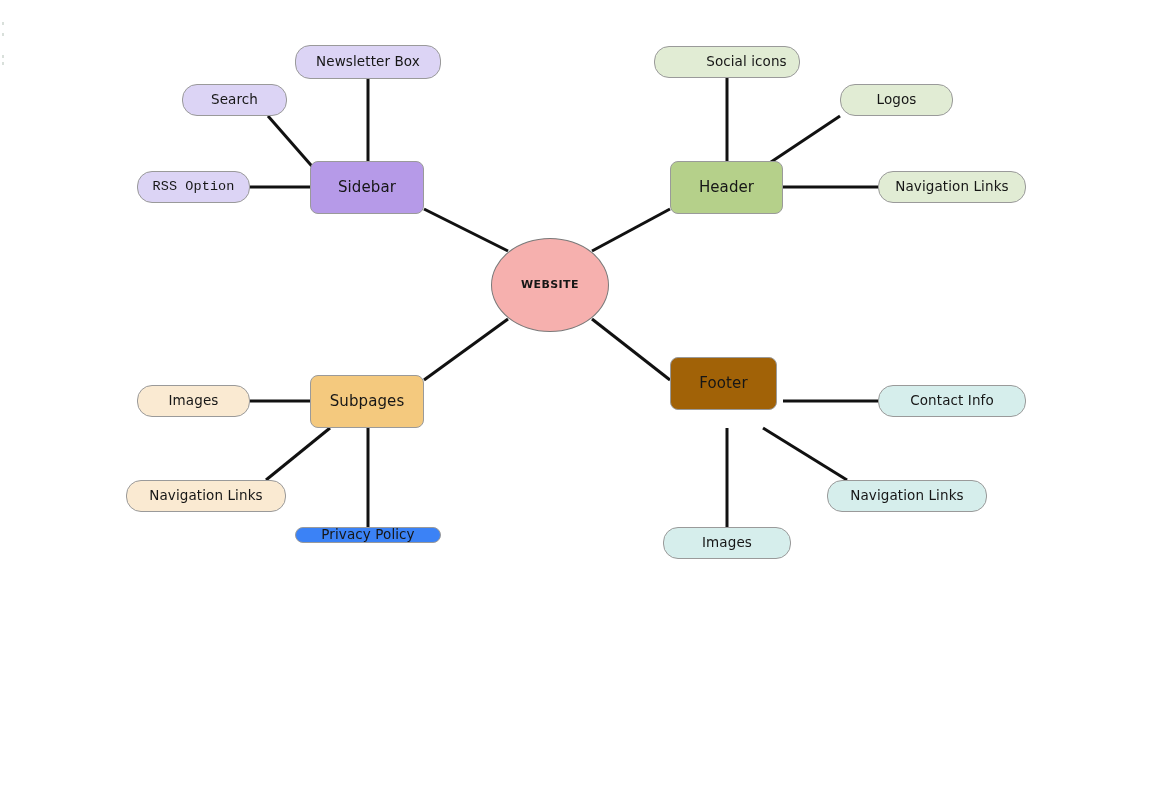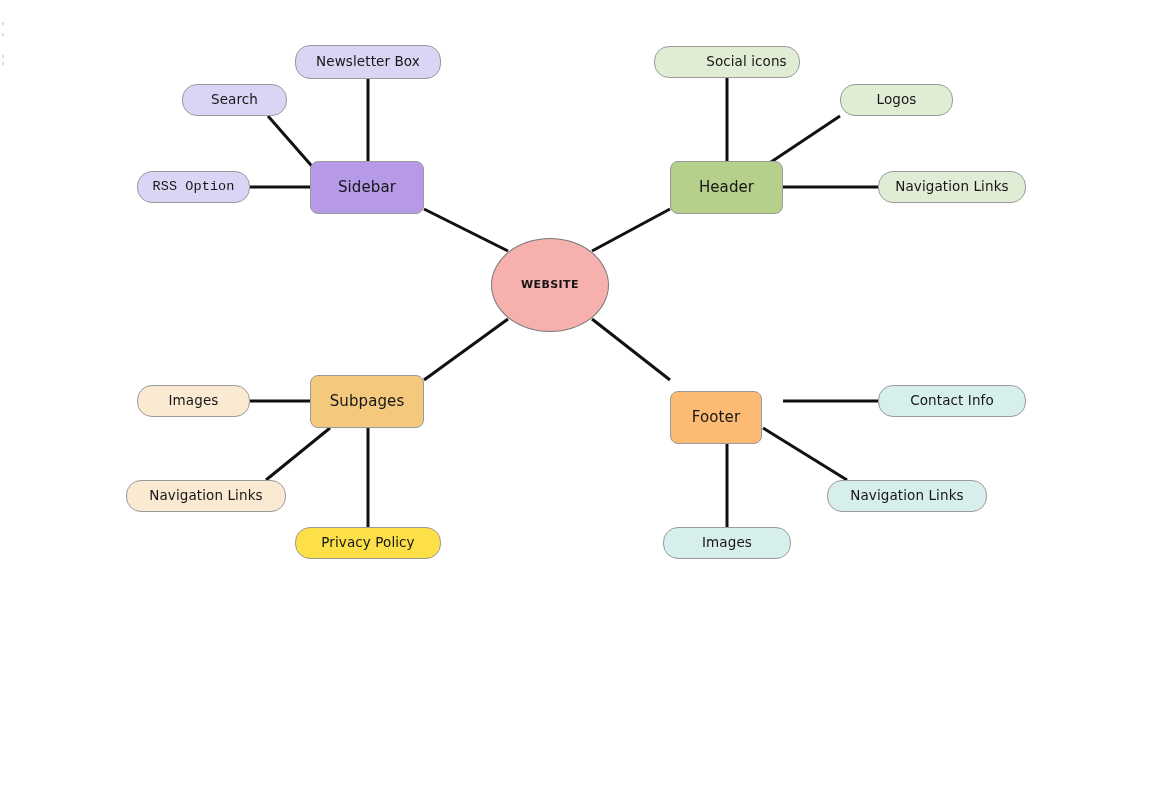--- a/index.html
+++ b/index.html
@@ -95,20 +95,20 @@
       <div class="node" style="left: 295px; top: 45px; width: 146px; height: 34px; background: rgb(220, 212, 245); border-color: rgb(154, 154, 154);">Newsletter Box</div>
       <div class="node" style="left: 182px; top: 84px; width: 105px; height: 32px; background: rgb(220, 212, 245); border-color: rgb(154, 154, 154);">Search</div>
       <div class="node" style="left: 137px; top: 171px; width: 113px; height: 32px; background: rgb(220, 212, 245); border-color: rgb(154, 154, 154); font-family: Liberation Mono, monospace;">RSS Option</div>
       <div class="node trunk" style="left: 670px; top: 161px; width: 113px; height: 53px; background: rgb(181, 208, 138); border-color: rgb(154, 154, 154);">Header</div>
       <div class="node" style="left: 654px; top: 46px; width: 146px; height: 32px; background: rgb(225, 236, 212); border-color: rgb(154, 154, 154); padding-left: 43px;">Social icons</div>
       <div class="node" style="left: 840px; top: 84px; width: 113px; height: 32px; background: rgb(225, 236, 212); border-color: rgb(154, 154, 154); text-align: center;">Logos</div>
       <div class="node" style="left: 878px; top: 171px; width: 148px; height: 32px; background: rgb(225, 236, 212); border-color: rgb(154, 154, 154);">Navigation Links</div>
       <div class="node trunk" style="left: 310px; top: 375px; width: 114px; height: 53px; background: rgb(244, 201, 126); border-color: rgb(154, 154, 154);">Subpages</div>
       <div class="node" style="left: 137px; top: 385px; width: 113px; height: 32px; background: rgb(250, 234, 210); border-color: rgb(154, 154, 154);">Images</div>
       <div class="node" style="left: 126px; top: 480px; width: 160px; height: 32px; background: rgb(250, 234, 210); border-color: rgb(154, 154, 154);">Navigation Links</div>
-      <div class="node" style="left: 295px; top: 527px; width: 146px; height: 32px; background: #fde047; border-color: rgb(154, 154, 154);">Privacy Policy</div>
-      <div class="node trunk" style="left: 670px; top: 391px; width: 92px; height: 53px; background: #fdba74; border-color: rgb(154, 154, 154);">Footer</div>
+      <div class="node" style="left: 295px; top: 527px; width: 146px; height: 16px; background: #3b82f6; border-color: rgb(154, 154, 154);">Privacy Policy</div>
+      <div class="node trunk" style="left: 670px; top: 357px; width: 107px; height: 53px; background: #a16207; border-color: rgb(154, 154, 154);">Footer</div>
       <div class="node" style="left: 878px; top: 385px; width: 148px; height: 32px; background: rgb(214, 238, 236); border-color: rgb(154, 154, 154);">Contact Info</div>
       <div class="node" style="left: 827px; top: 480px; width: 160px; height: 32px; background: rgb(214, 238, 236); border-color: rgb(154, 154, 154);">Navigation Links</div>
       <div class="node" style="left: 663px; top: 527px; width: 128px; height: 32px; background: rgb(214, 238, 236); border-color: rgb(154, 154, 154);">Images</div>
     </div>
 
 </div>
 
 </body></html>

